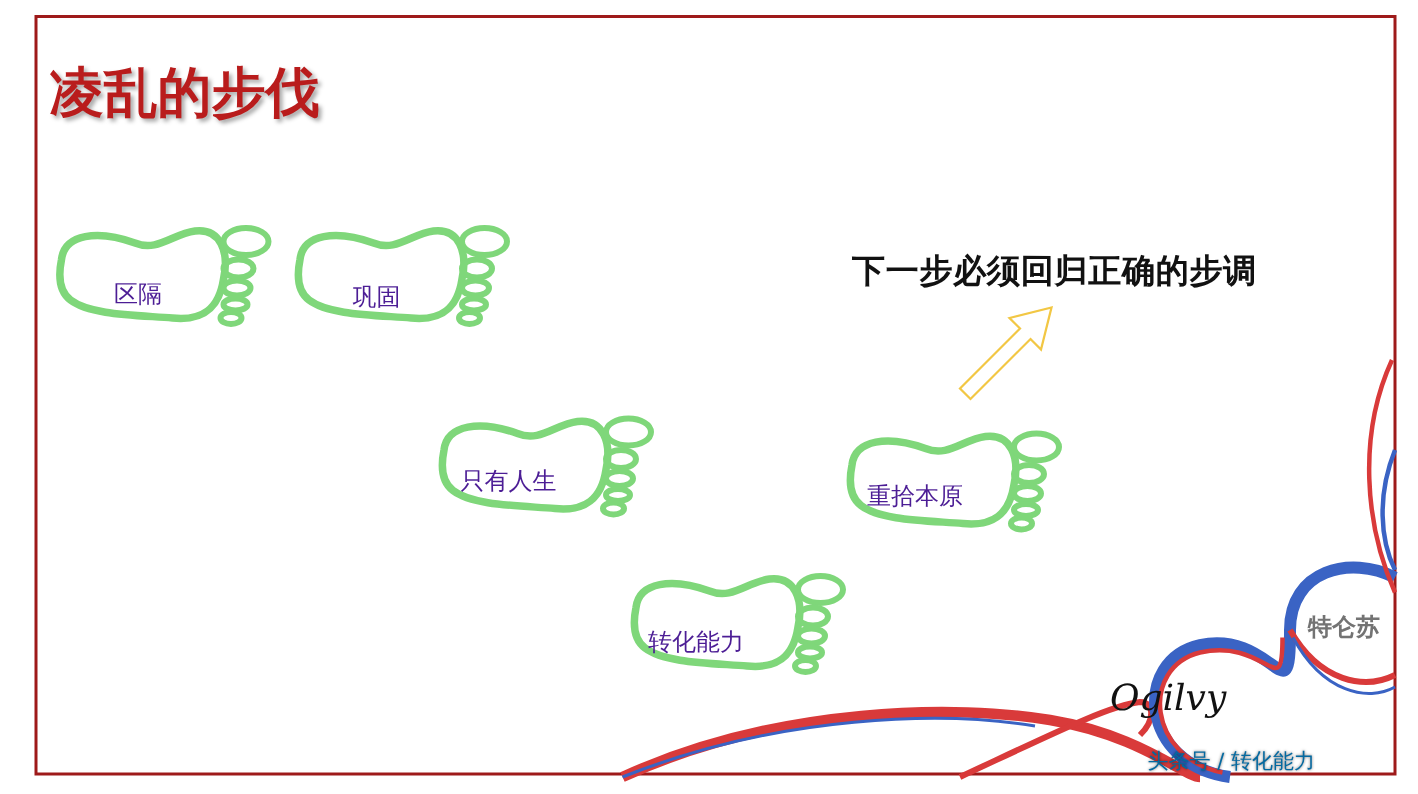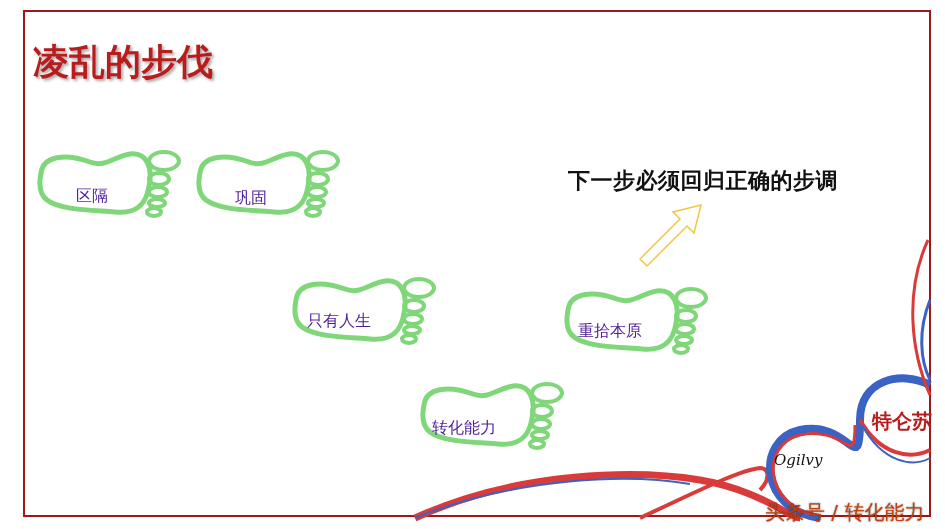--- a/index.html
+++ b/index.html
@@ -31,32 +31,32 @@
     }
     .foot svg { position: absolute; left: 0; top: 0; }
     .foot .label {
       position: absolute; font-size: 16px; color: #4c1d95;
       font-family: "DejaVu Sans", sans-serif; white-space: nowrap; margin-top: 12px;
     }
     .arrow { position: absolute; left: 630px; top: 195px; }
     .ribbons { position: absolute; left: 0; top: 0; pointer-events: none; }
     .watermark {
       position: absolute; left: 765px; top: 499px;
-      font-size: 20px; color: #c2410c;
+      font-size: 14px; color: #0369a1;
       text-shadow: 0 0 2px rgba(0,0,0,0.6);
       font-family: "DejaVu Sans", sans-serif; white-space: nowrap; text-align: center;
     }
     .logo-ogilvy {
-      position: absolute; left: 774px; top: 451px;
+      position: absolute; left: 740px; top: 451px;
       font-family: "DejaVu Serif", serif; font-style: italic;
-      font-size: 15px; color: #111;
+      font-size: 24px; color: #111;
     }
     .logo-cn {
       position: absolute; left: 872px; top: 408px;
-      font-size: 20px; font-weight: bold; color: #b91c1c;
+      font-size: 16px; font-weight: bold; color: #737373;
       font-family: Liberation Mono, monospace; white-space: nowrap;
     }
   </style>
 </head>
 <body>
 
 <div class="frame"></div>
 
 <svg class="ribbons" width="945" height="529">
 

